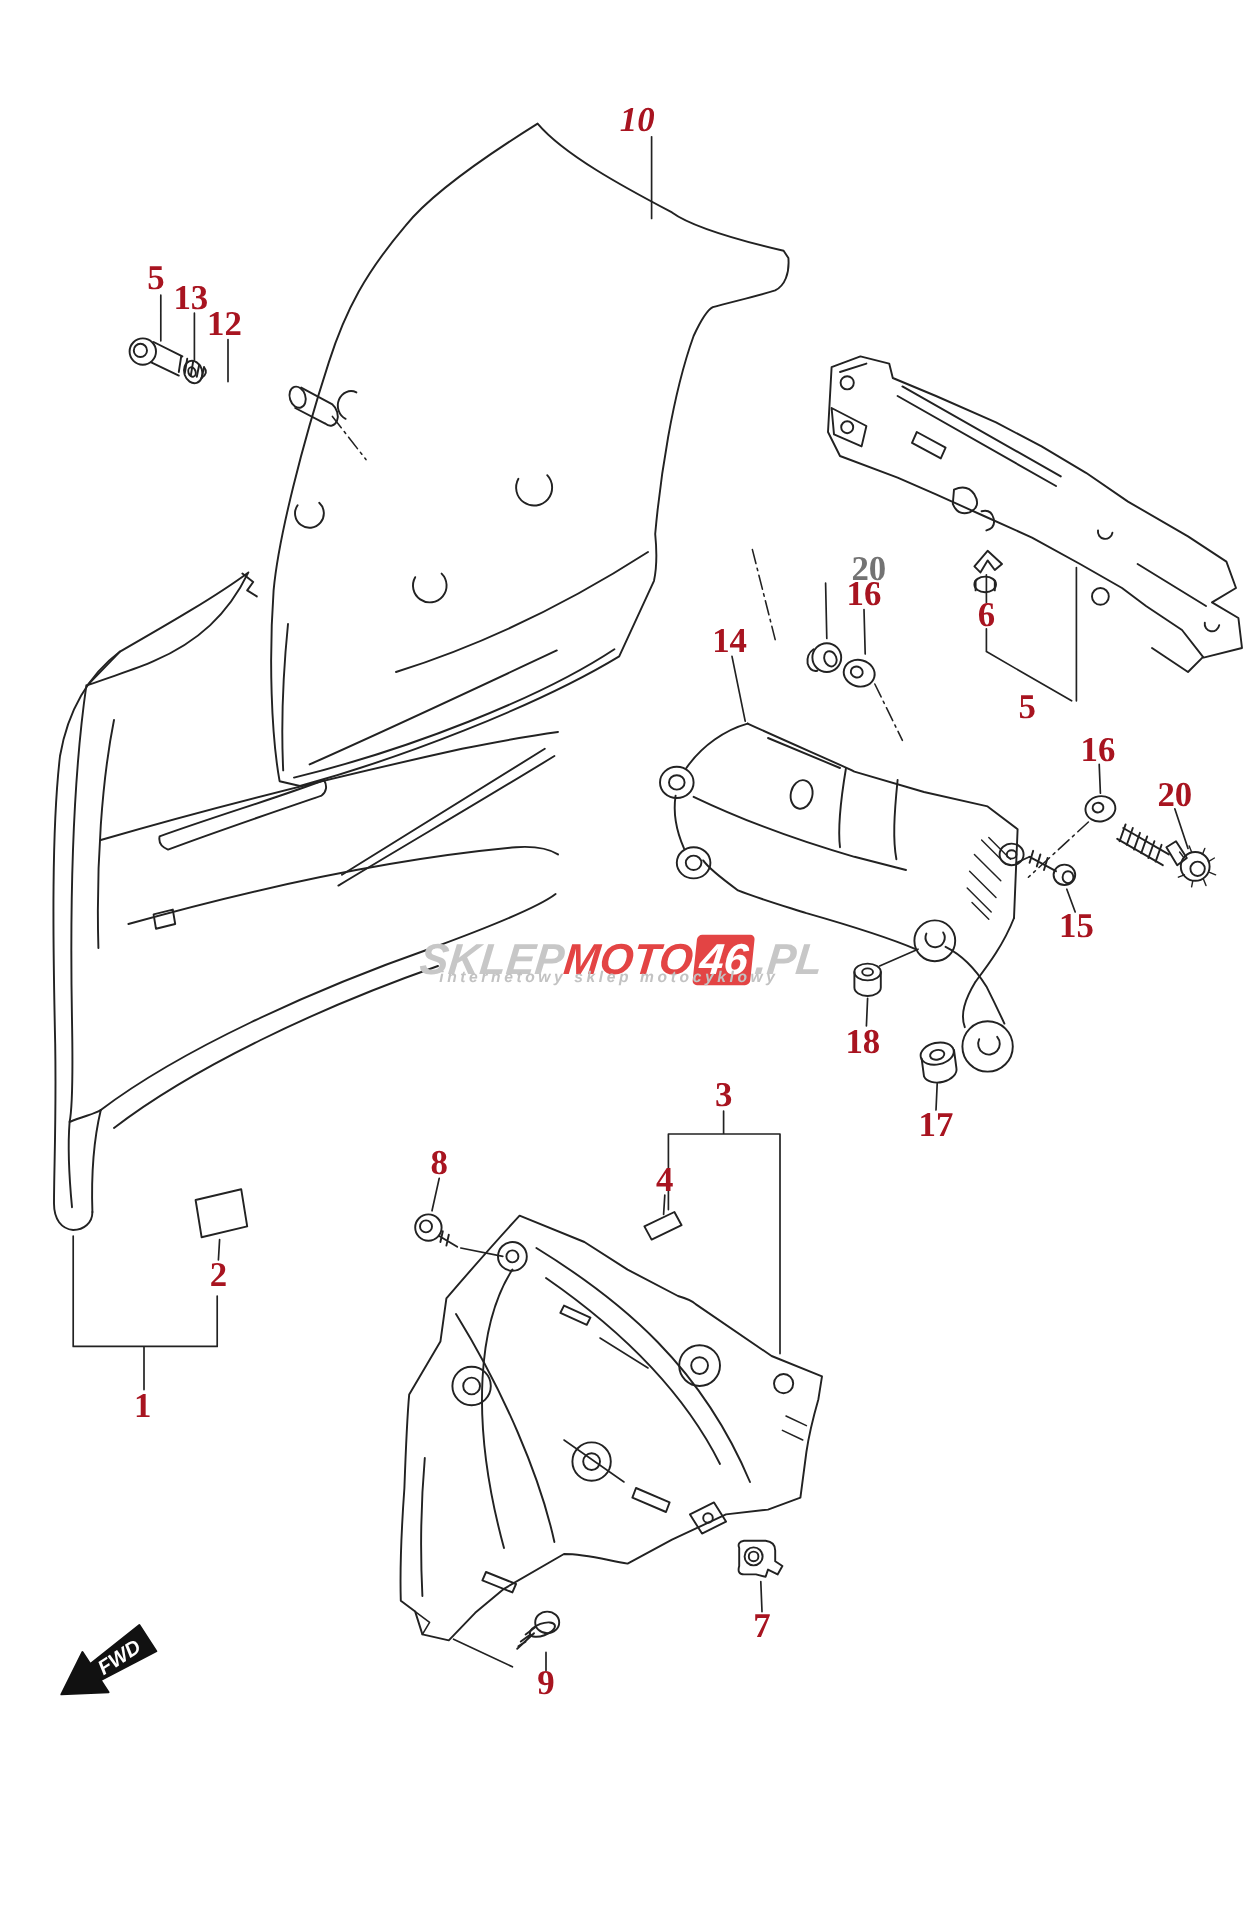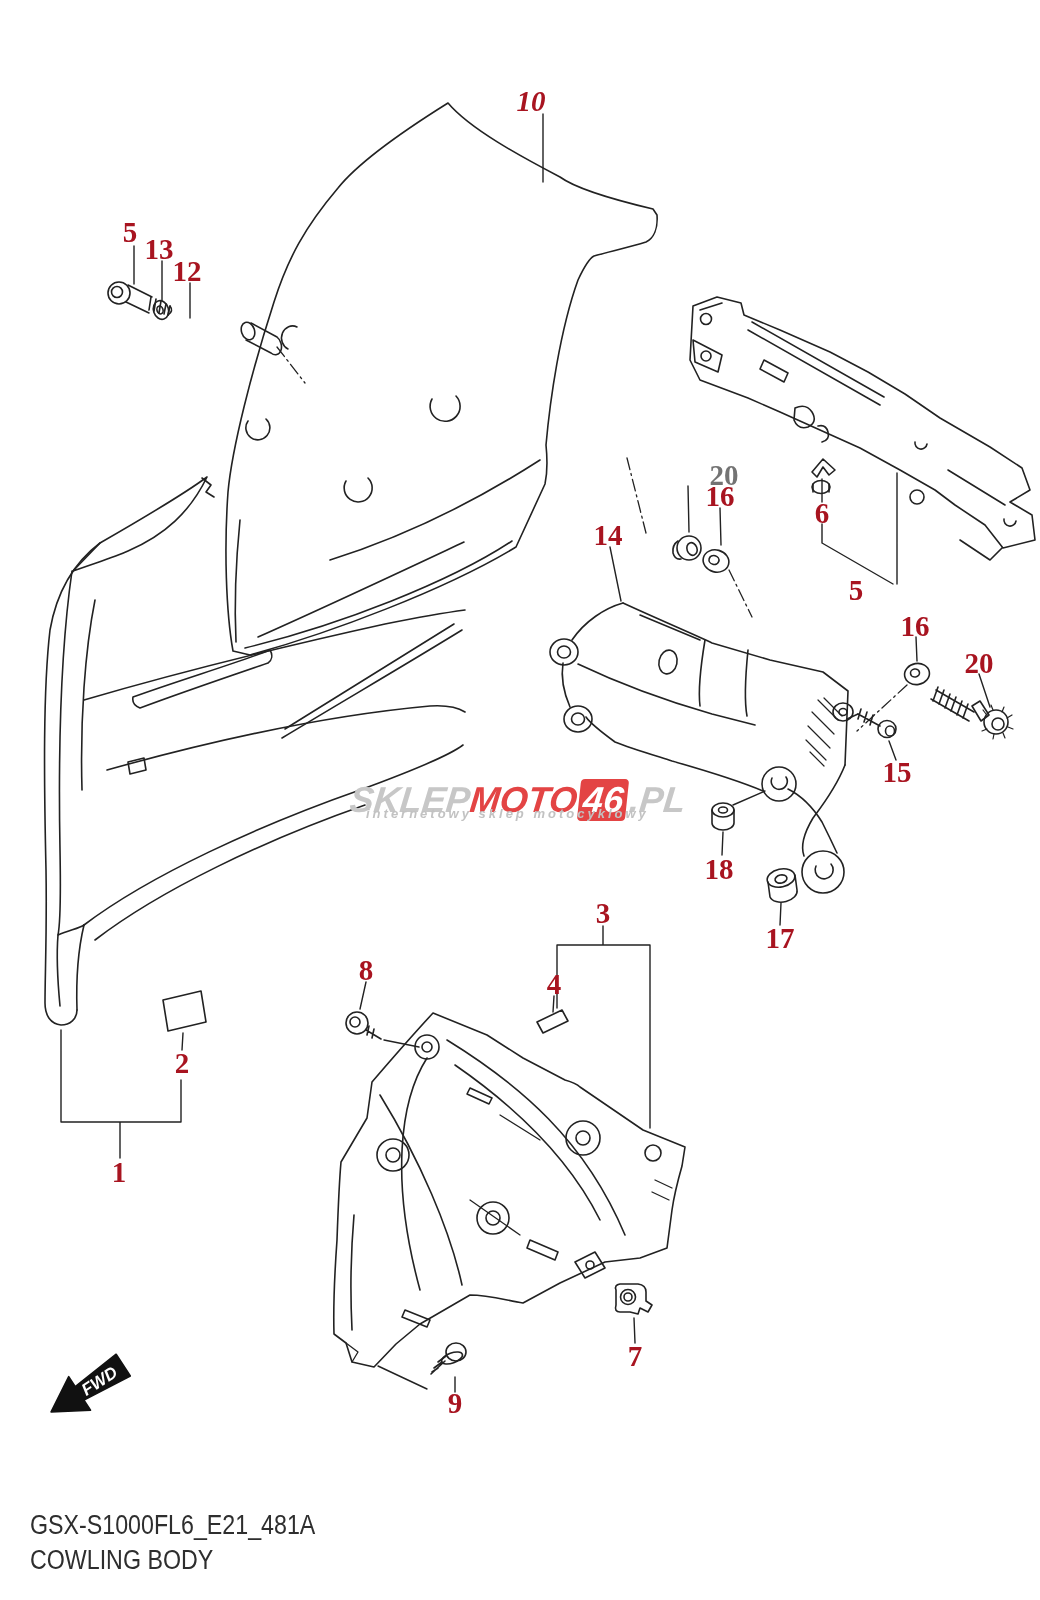--- a/index.html
+++ b/index.html
@@ -276,18 +276,14 @@
       <div class="callout" style="left: 608px; top: 535px; color: rgb(168, 20, 32);">14</div>
       <div class="callout" style="left: 897px; top: 772px; color: rgb(168, 20, 32);">15</div>
       <div class="callout" style="left: 720px; top: 496px; color: rgb(168, 20, 32);">16</div>
       <div class="callout" style="left: 915px; top: 626px; color: rgb(168, 20, 32);">16</div>
       <div class="callout" style="left: 780px; top: 938px; color: rgb(168, 20, 32);">17</div>
       <div class="callout" style="left: 719px; top: 869px; color: rgb(168, 20, 32);">18</div>
       <div class="callout" style="left: 979px; top: 663px; color: rgb(168, 20, 32);">20</div>
       <div class="callout" style="left: 724px; top: 475px; color: #737373;">20</div>
     </div>
 
-  <div class="footer">
-    <div>GSX-S1000FL6_E21_481A</div>
-    <div>COWLING BODY</div>
-  </div>
 
 </div>
 
 </body></html>

